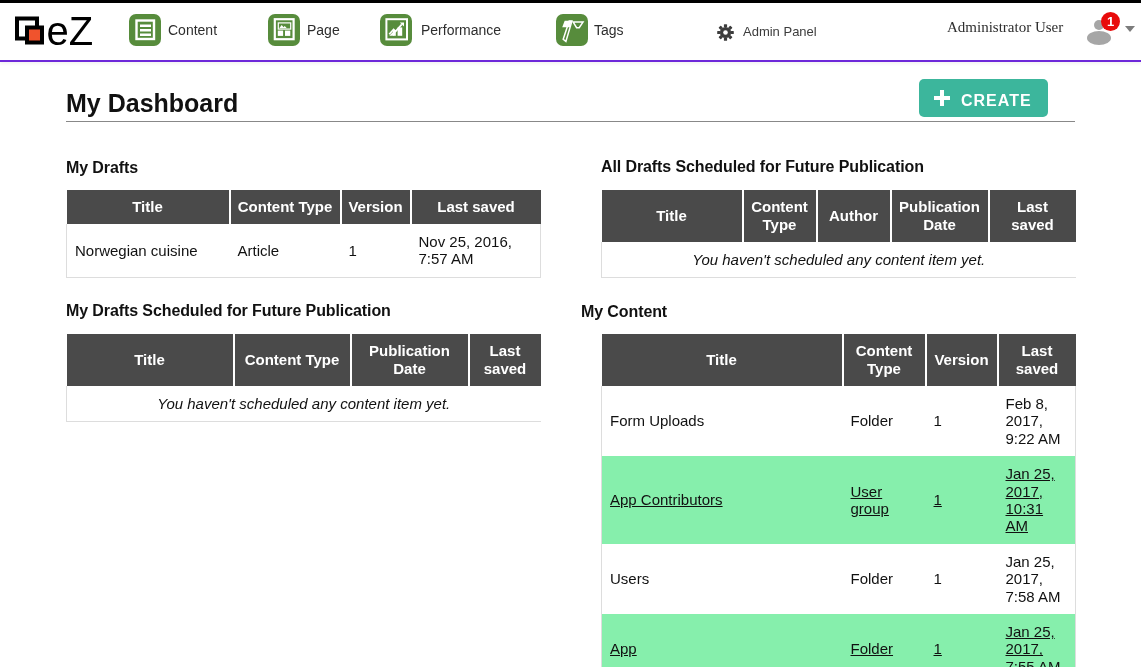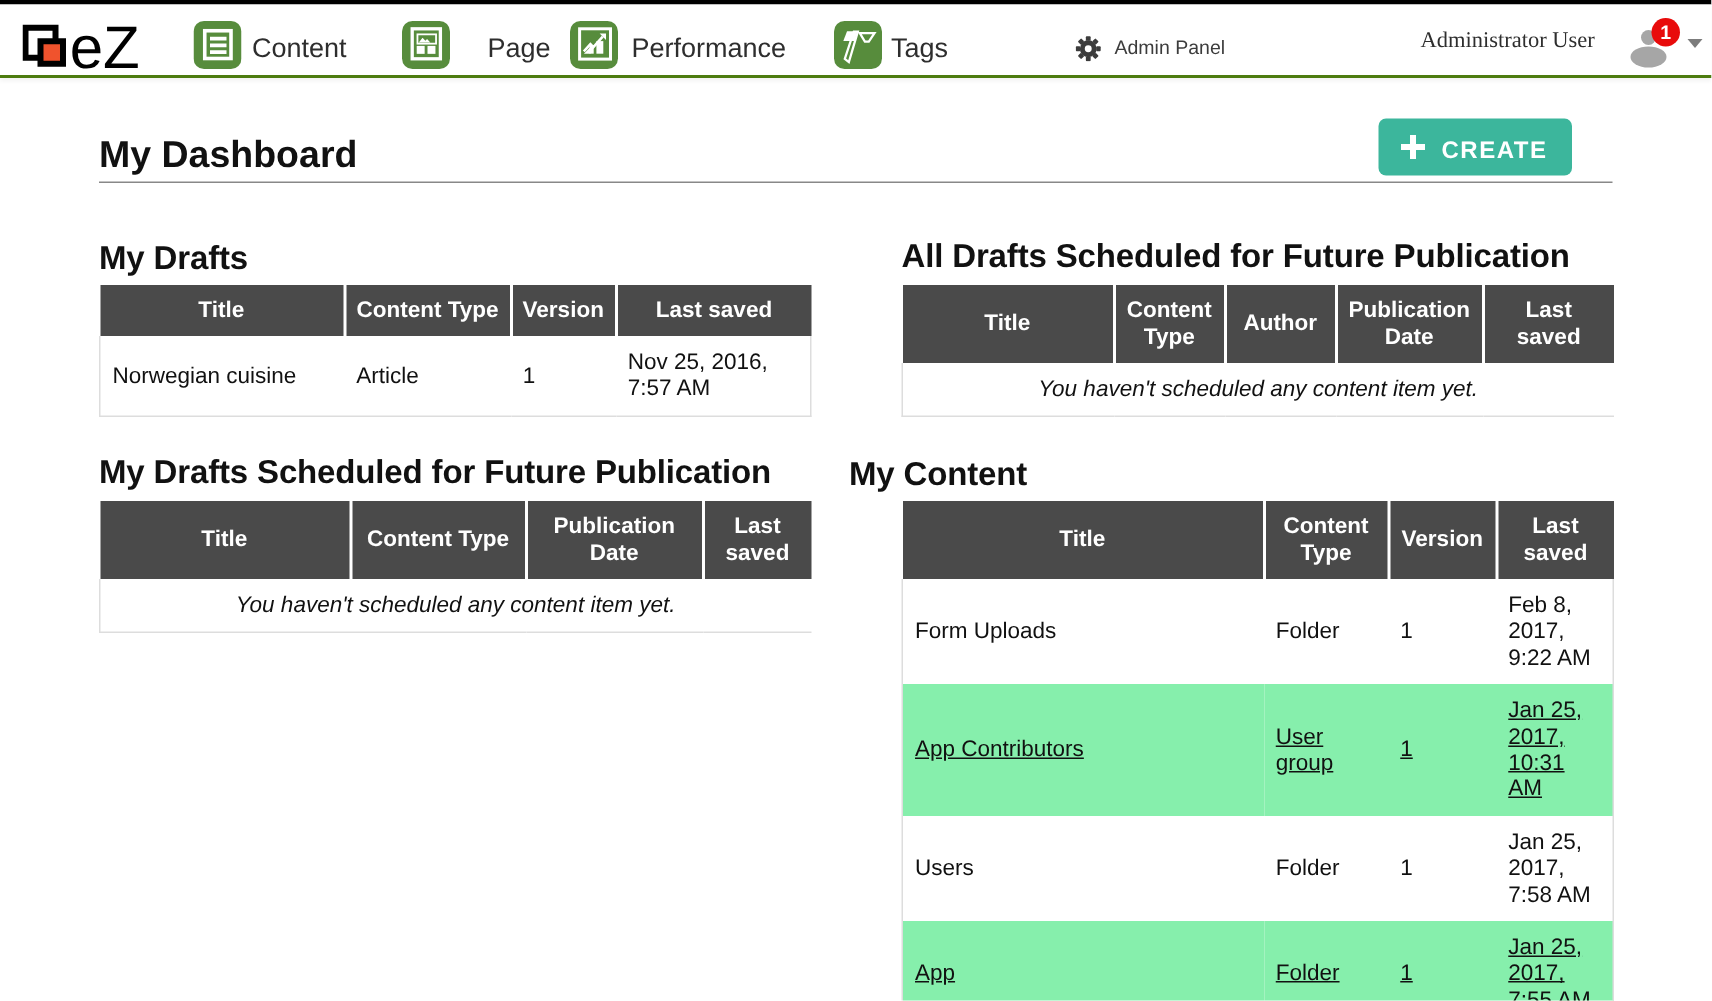--- a/index.html
+++ b/index.html
@@ -1,33 +1,33 @@
 <!DOCTYPE html>
 <html><head>
 <meta charset="utf-8">
 <style>
 * { margin:0; padding:0; box-sizing:border-box; }
 html,body { width:1141px; height:667px; background:#fff; font-family:"Liberation Sans", sans-serif; overflow:hidden; position:relative; }
 #topbar { position:absolute; top:0; left:0; width:1141px; height:3px; background:#000; }
-#nav { position:absolute; top:3px; left:0; width:1141px; height:49px; background:#fff; border-bottom:2px solid #4d7c0f; box-shadow:0 2px 3px rgba(0,0,0,0.05); }
+#nav { position:absolute; top:3px; left:0; width:1141px; height:59px; background:#fff; border-bottom:2px solid #6d28d9; box-shadow:0 2px 3px rgba(0,0,0,0.05); }
 #logo { position:absolute; left:15px; top:12px; }
-.navlabel { position:absolute; font-size:18px; color:#2e2e2e; top:19px; }
+.navlabel { position:absolute; font-size:14px; color:#2e2e2e; top:19px; }
 .icon { position:absolute; top:11px; width:32px; height:32px; }
 #adminpanel { position:absolute; left:717px; top:21px; }
 #adminlabel { position:absolute; left:743px; top:21px; font-size:13px; color:#3c3c3c; }
 #username { position:absolute; left:947px; top:16px; font-size:15px; color:#2e2e2e;font-family:Liberation Serif, serif; }
 #avatar { position:absolute; left:1085px; top:15px; }
 #badge { position:absolute; left:1101px; top:9px; width:19px; height:19px; border-radius:50%; background:#e80b0b; color:#fff; font-size:13px; font-weight:bold; text-align:center; line-height:19px; }
 #caret { position:absolute; left:1125px; top:23px; width:0; height:0; border-left:5px solid transparent; border-right:5px solid transparent; border-top:6px solid #7c7c7c; }
 #pagetitle { position:absolute; left:66px; top:89px; font-size:25px; font-weight:bold; color:#111;text-align:right; }
 #createbtn { position:absolute; left:919px; top:79px; width:129px; height:38px; background:#3cb69c; border-radius:5px; color:#fff; }
 #createbtn .plus { position:absolute; left:15px; top:11px; }
 #createbtn .lbl { position:absolute; left:42px; top:13px; font-size:16px; font-weight:bold; letter-spacing:1px; }
 #rule { position:absolute; left:66px; top:120.6px; width:1009px; height:1.6px; background:#888; }
-h2 { position:absolute; font-size:22px; font-weight:bold; color:#111; letter-spacing:-0.1px; }
+h2 { position:absolute; font-size:16px; font-weight:bold; color:#111; letter-spacing:-0.1px; }
 table { border-collapse:collapse; table-layout:fixed; width:474px; font-size:15px; position:absolute; background:#fff; }
 th { background:#4a4a4a; color:#fff; font-weight:bold; text-align:center; padding:8px 5px; line-height:18px; border-left:2px solid #fff; vertical-align:middle; }
 th:first-child { border-left:none; }
 td { padding:9px 8px; line-height:17.4px; vertical-align:middle; color:#111; border-left:1px solid #ddd; border-right:1px solid #ddd; }
 tr:last-child td { border-bottom:1px solid #ddd; }
 table.cut tr:last-child td { border-bottom:none; }
 td+td { border-left:none; }
 td:first-child { border-right:none; }
 td.mid { border-left:none; border-right:none;margin-top:36px; }
 tr.alt td { background:#86efac;text-decoration:underline; }
@@ -53,21 +53,21 @@
   </svg>
   <div class="navlabel" style="left:168px;">Content</div>
   <svg class="icon" style="left:268px" viewBox="0 0 32 32">
     <rect width="32" height="32" rx="7" fill="#578c3c"></rect>
     <rect x="6.8" y="5.2" width="18.8" height="20" fill="none" stroke="#fff" stroke-width="2.2"></rect>
     <rect x="10.3" y="8.9" width="12.4" height="6.2" fill="none" stroke="#fff" stroke-width="1.2"></rect>
     <path d="M11.2 14.3 l2.5-3.2 1.9 2.1 1.1-1.2 2.2 2.3 z" fill="#fff"></path>
     <rect x="9.8" y="16.6" width="5.3" height="5.3" fill="#fff"></rect>
     <rect x="17" y="16.6" width="5.3" height="5.3" fill="#fff"></rect>
   </svg>
-  <div class="navlabel" style="left:325px;">Page</div>
+  <div class="navlabel" style="left:307px;">Page</div>
   <svg class="icon" style="left:380px" viewBox="0 0 32 32">
     <rect width="32" height="32" rx="7" fill="#578c3c"></rect>
     <rect x="6.4" y="5.2" width="20.6" height="20.2" fill="none" stroke="#fff" stroke-width="2"></rect>
     <path d="M9.3 21.8 l4.4-4.6 0 4.6 z" fill="#fff"></path>
     <rect x="13" y="16.4" width="2.8" height="5.4" fill="#fff"></rect>
     <rect x="17.6" y="13.4" width="4.6" height="8.4" fill="#fff"></rect>
     <path d="M9.2 20.2 L13.6 15.4 L15.6 17.4 L21.8 10.4" stroke="#fff" stroke-width="1.7" fill="none"></path>
     <path d="M19.8 8.4 L24 8.4 L24 12.6 z" fill="#fff"></path>
   </svg>
   <div class="navlabel" style="left:421px;">Performance</div>
@@ -183,21 +183,21 @@
         <th>Last saved</th>
       </tr>
     </thead>
   <tbody>
     <tr>
         <td class="empty" colspan="5">You haven't scheduled any content item yet.</td>
       </tr>
   </tbody>
 </table>
 
-<h2 style="left:566px; top:303px;">My Content</h2>
+<h2 style="left:581px; top:303px;">My Content</h2>
 <table class="cut" style="left:601px; top:334px;">
   <colgroup>
       <col style="width:241px">
       <col style="width:83px">
       <col style="width:72px">
       <col style="width:78px">
     </colgroup>
   <thead>
       <tr>
         <th>Title</th>

